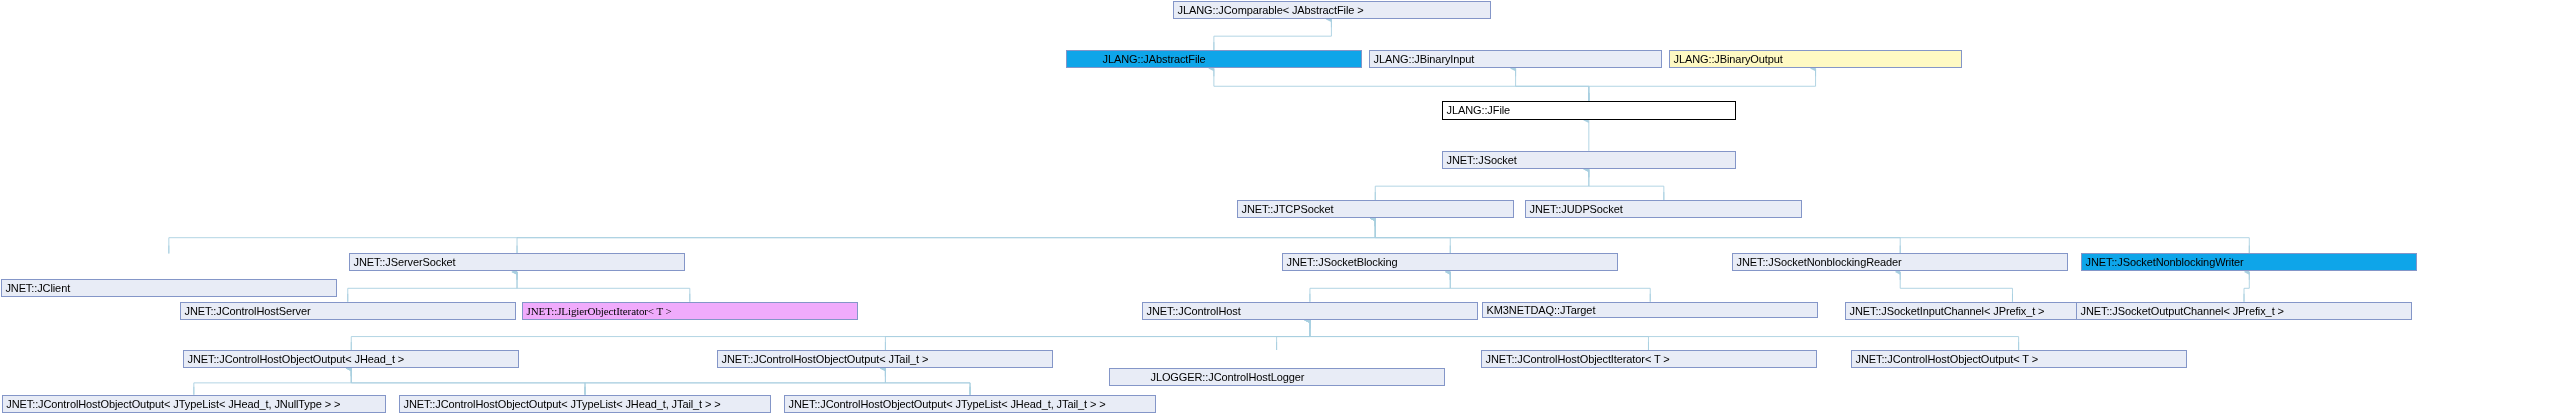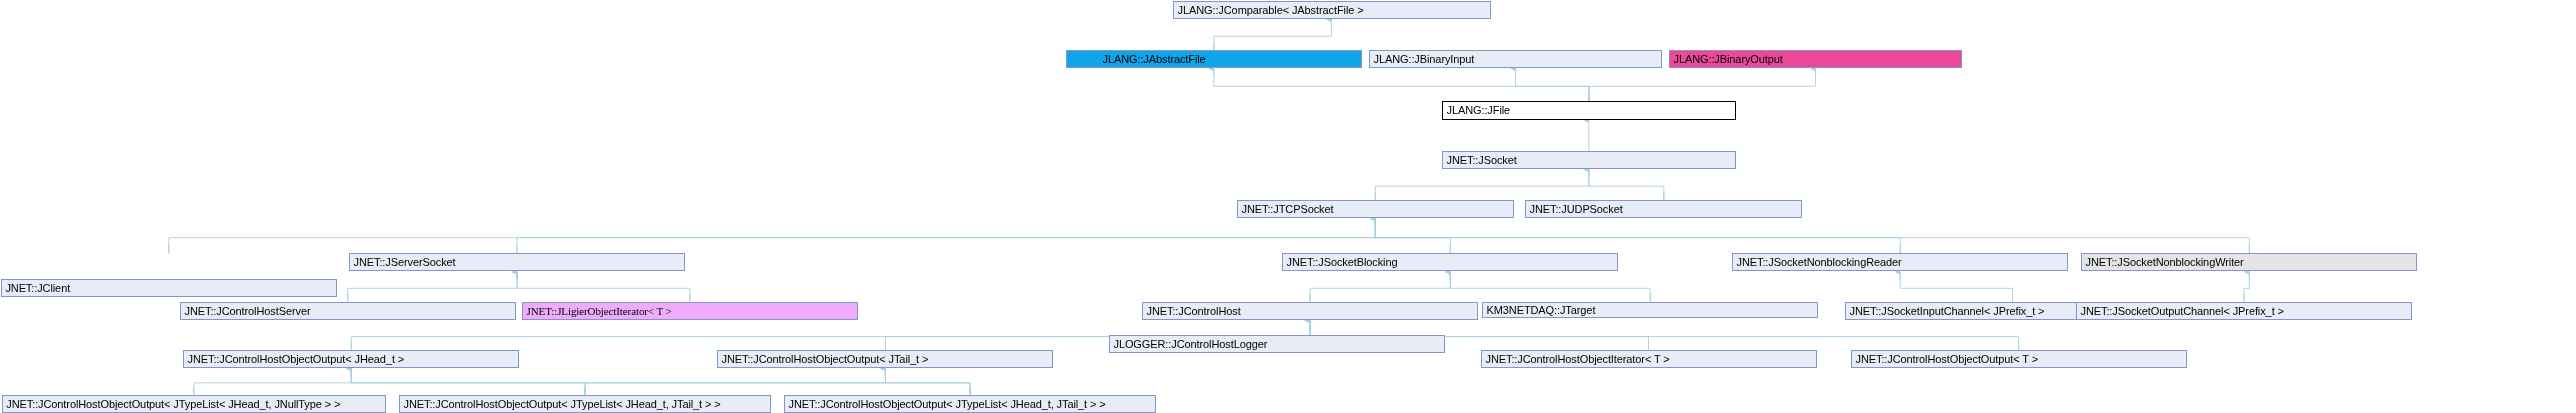--- a/index.html
+++ b/index.html
@@ -201,21 +201,21 @@
     </svg>
 <div class="node" title="JLANG::JComparable&lt; JAbstractFile &gt;" style="left: 1173px; top: 0.9px; width: 318px; height: 18.4px; background: rgb(232, 236, 246); border-color: rgb(132, 150, 200); color: rgb(0, 0, 0);">
       <span class="node-label">JLANG::JComparable&lt; JAbstractFile &gt;</span>
     </div>
     <div class="node" title="JLANG::JAbstractFile" style="left: 1066px; top: 50px; width: 296px; height: 18.4px; background: #0ea5e9; border-color: rgb(132, 150, 200); color: rgb(0, 0, 0); padding-left: 32px;">
       <span class="node-label">JLANG::JAbstractFile</span>
     </div>
     <div class="node" title="JLANG::JBinaryInput" style="left: 1369px; top: 50px; width: 293px; height: 18.4px; background: rgb(232, 236, 246); border-color: rgb(132, 150, 200); color: rgb(0, 0, 0);">
       <span class="node-label">JLANG::JBinaryInput</span>
     </div>
-    <div class="node" title="JLANG::JBinaryOutput" style="left: 1669px; top: 50px; width: 293px; height: 18.4px; background: #ec4899; border-color: rgb(132, 150, 200); color: rgb(0, 0, 0);">
+    <div class="node" title="JLANG::JBinaryOutput" style="left: 1669px; top: 50px; width: 293px; height: 18.4px; background: #fef9c3; border-color: rgb(132, 150, 200); color: rgb(0, 0, 0);">
       <span class="node-label">JLANG::JBinaryOutput</span>
     </div>
     <div class="node current" title="JLANG::JFile" style="left: 1442px; top: 101px; width: 294px; height: 19.3px; background: rgb(255, 255, 255); border-color: rgb(0, 0, 0); color: rgb(0, 0, 0);">
       <span class="node-label">JLANG::JFile</span>
     </div>
     <div class="node" title="JNET::JSocket" style="left: 1442px; top: 151px; width: 294px; height: 18.4px; background: rgb(232, 236, 246); border-color: rgb(132, 150, 200); color: rgb(0, 0, 0);">
       <span class="node-label">JNET::JSocket</span>
     </div>
     <div class="node" title="JNET::JTCPSocket" style="left: 1237px; top: 200px; width: 277px; height: 18.4px; background: rgb(232, 236, 246); border-color: rgb(132, 150, 200); color: rgb(0, 0, 0);">
       <span class="node-label">JNET::JTCPSocket</span>
@@ -228,21 +228,21 @@
     </div>
     <div class="node" title="JNET::JServerSocket" style="left: 349px; top: 253px; width: 336px; height: 18.4px; background: rgb(232, 236, 246); border-color: rgb(132, 150, 200); color: rgb(0, 0, 0);">
       <span class="node-label">JNET::JServerSocket</span>
     </div>
     <div class="node" title="JNET::JSocketBlocking" style="left: 1282px; top: 253px; width: 336px; height: 18.4px; background: rgb(232, 236, 246); border-color: rgb(132, 150, 200); color: rgb(0, 0, 0);">
       <span class="node-label">JNET::JSocketBlocking</span>
     </div>
     <div class="node" title="JNET::JSocketNonblockingReader" style="left: 1732px; top: 253px; width: 336px; height: 18.4px; background: rgb(232, 236, 246); border-color: rgb(132, 150, 200); color: rgb(0, 0, 0);">
       <span class="node-label">JNET::JSocketNonblockingReader</span>
     </div>
-    <div class="node" title="JNET::JSocketNonblockingWriter" style="left: 2081px; top: 253px; width: 336px; height: 18.4px; background: #e5e5e5; border-color: rgb(132, 150, 200); color: rgb(0, 0, 0);">
+    <div class="node" title="JNET::JSocketNonblockingWriter" style="left: 2081px; top: 253px; width: 336px; height: 18.4px; background: #0ea5e9; border-color: rgb(132, 150, 200); color: rgb(0, 0, 0);">
       <span class="node-label">JNET::JSocketNonblockingWriter</span>
     </div>
     <div class="node" title="JNET::JControlHostServer" style="left: 180px; top: 302px; width: 336px; height: 18.4px; background: rgb(232, 236, 246); border-color: rgb(132, 150, 200); color: rgb(0, 0, 0);">
       <span class="node-label">JNET::JControlHostServer</span>
     </div>
     <div class="node" title="JNET::JLigierObjectIterator&lt; T &gt;" style="left: 522px; top: 302px; width: 336px; height: 18.4px; background: #f0abfc; border-color: rgb(132, 150, 200); color: rgb(0, 0, 0); font-family: Liberation Serif, serif;">
       <span class="node-label">JNET::JLigierObjectIterator&lt; T &gt;</span>
     </div>
     <div class="node" title="JNET::JControlHost" style="left: 1142px; top: 302px; width: 336px; height: 18.4px; background: rgb(232, 236, 246); border-color: rgb(132, 150, 200); color: rgb(0, 0, 0);">
       <span class="node-label">JNET::JControlHost</span>
@@ -255,21 +255,21 @@
     </div>
     <div class="node" title="JNET::JSocketOutputChannel&lt; JPrefix_t &gt;" style="left: 2076px; top: 302px; width: 336px; height: 18.4px; background: rgb(232, 236, 246); border-color: rgb(132, 150, 200); color: rgb(0, 0, 0);">
       <span class="node-label">JNET::JSocketOutputChannel&lt; JPrefix_t &gt;</span>
     </div>
     <div class="node" title="JNET::JControlHostObjectOutput&lt; JHead_t &gt;" style="left: 183px; top: 350px; width: 336px; height: 18.4px; background: rgb(232, 236, 246); border-color: rgb(132, 150, 200); color: rgb(0, 0, 0);">
       <span class="node-label">JNET::JControlHostObjectOutput&lt; JHead_t &gt;</span>
     </div>
     <div class="node" title="JNET::JControlHostObjectOutput&lt; JTail_t &gt;" style="left: 717px; top: 350px; width: 336px; height: 18.4px; background: rgb(232, 236, 246); border-color: rgb(132, 150, 200); color: rgb(0, 0, 0);">
       <span class="node-label">JNET::JControlHostObjectOutput&lt; JTail_t &gt;</span>
     </div>
-    <div class="node" title="JLOGGER::JControlHostLogger" style="left: 1109px; top: 335px; width: 336px; height: 18.4px; background: rgb(232, 236, 246); border-color: rgb(132, 150, 200); color: rgb(0, 0, 0);">
+    <div class="node" title="JLOGGER::JControlHostLogger" style="left: 1109px; top: 368px; width: 336px; height: 18.4px; background: rgb(232, 236, 246); border-color: rgb(132, 150, 200); color: rgb(0, 0, 0); padding-left: 37px;">
       <span class="node-label">JLOGGER::JControlHostLogger</span>
     </div>
     <div class="node" title="JNET::JControlHostObjectIterator&lt; T &gt;" style="left: 1481px; top: 350px; width: 336px; height: 18.4px; background: rgb(232, 236, 246); border-color: rgb(132, 150, 200); color: rgb(0, 0, 0);">
       <span class="node-label">JNET::JControlHostObjectIterator&lt; T &gt;</span>
     </div>
     <div class="node" title="JNET::JControlHostObjectOutput&lt; T &gt;" style="left: 1851px; top: 350px; width: 336px; height: 18.4px; background: rgb(232, 236, 246); border-color: rgb(132, 150, 200); color: rgb(0, 0, 0);">
       <span class="node-label">JNET::JControlHostObjectOutput&lt; T &gt;</span>
     </div>
     <div class="node" title="JNET::JControlHostObjectOutput&lt; JTypeList&lt; JHead_t, JNullType &gt; &gt;" style="left: 1.8px; top: 395px; width: 384px; height: 18.4px; background: rgb(232, 236, 246); border-color: rgb(132, 150, 200); color: rgb(0, 0, 0);">
       <span class="node-label">JNET::JControlHostObjectOutput&lt; JTypeList&lt; JHead_t, JNullType &gt; &gt;</span>

